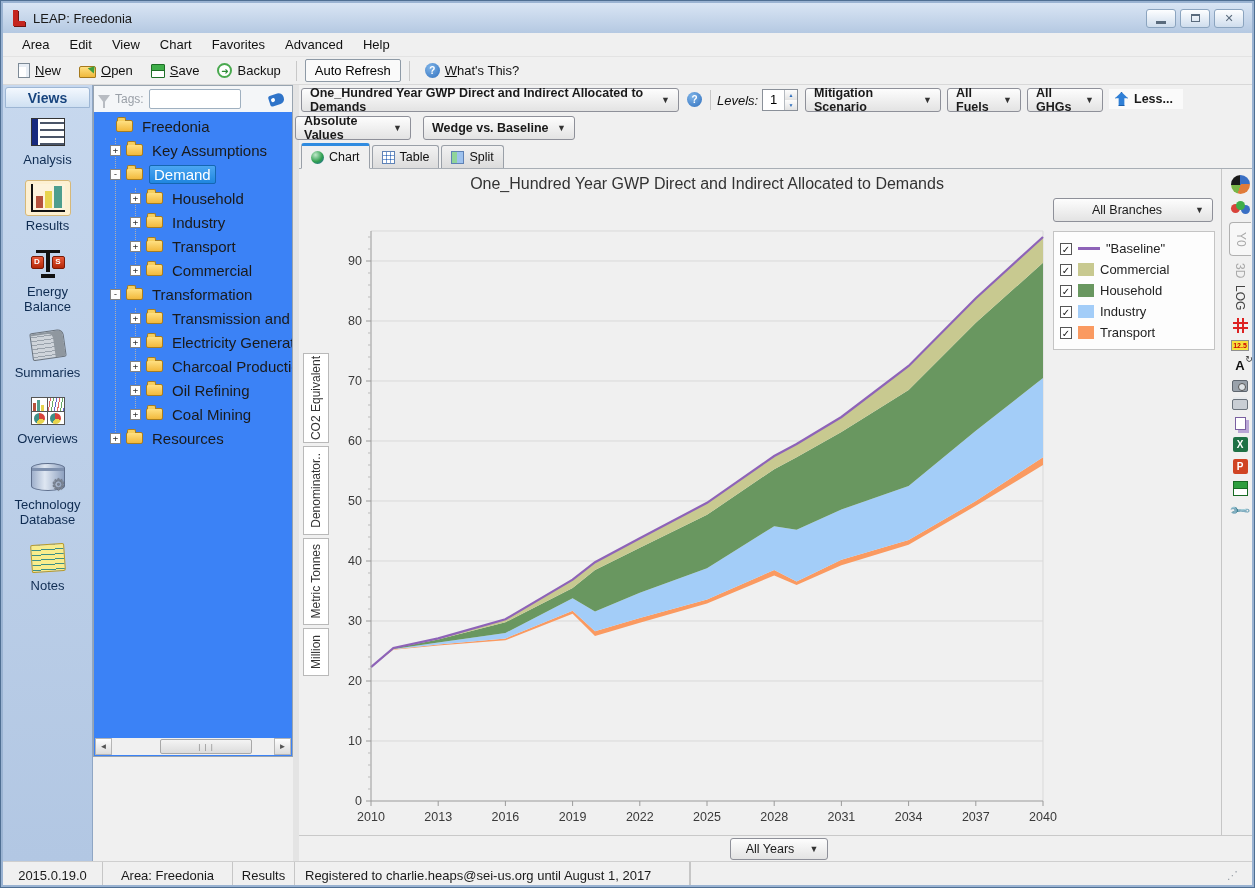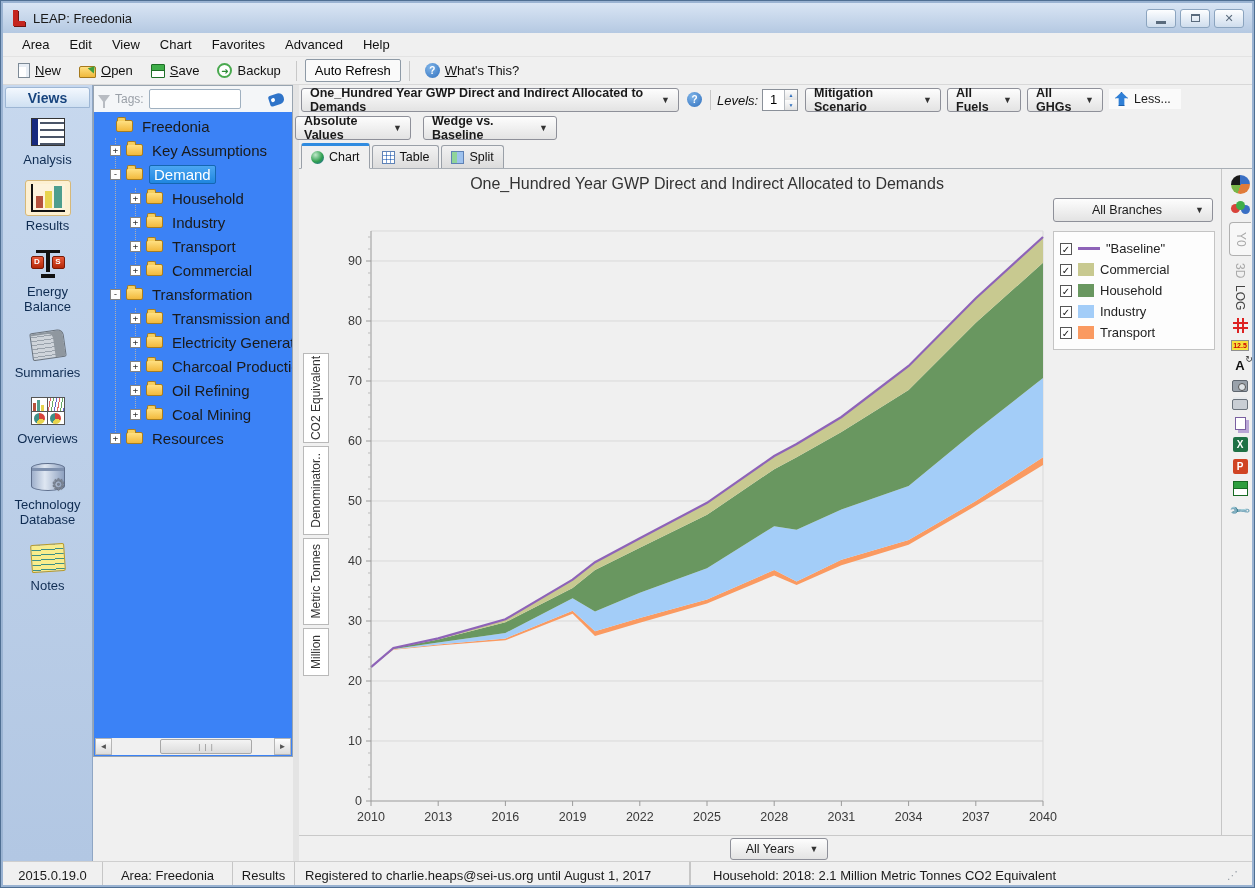--- a/index.html
+++ b/index.html
@@ -86,21 +86,21 @@
   .splitter { left:290px; top:82px; width:6px; height:776px; background:#e4e4e4; }
 
   
   .ddbtn { position:absolute; height:24px; border:1px solid #8e9099; border-radius:3px; background:linear-gradient(#fdfdfd,#e3e3e3); display:flex; align-items:center; justify-content:space-between; padding:0 8px; font-size:12.5px; font-weight:bold; color:#1a1a1a; }
   .ddbtn .arrow { font-size:9px; color:#333; margin-left:8px; }
   .ctl-label { position:absolute; font-size:13px; color:#111; }
   .spin { position:absolute; width:36px; height:22px; border:1px solid #8a9099; background:#fff; display:flex; }
   .spin .val { flex:1; text-align:center; font-size:13px; line-height:20px; }
   .spin .arrows { width:13px; display:flex; flex-direction:column; border-left:1px solid #b5bac0; }
   .spin .arrows span { flex:1; font-size:5px; color:#2f6fbd; display:flex; align-items:center; justify-content:center; background:linear-gradient(#fdfdfd,#e3e3e3); }
-  .lessbtn { position:absolute; display:flex; align-items:center; gap:6px; font-size:12.5px; font-weight:normal; color:#1a1a1a; background:#fafafa; padding:3px 10px 3px 6px; }
+  .lessbtn { position:absolute; display:flex; align-items:center; gap:6px; font-size:12.5px; font-weight:bold; color:#1a1a1a; background:#fafafa; padding:3px 10px 3px 6px; }
   .uparrow { width:13px; height:14px; background:#2f7fd6; clip-path:polygon(50% 0,100% 45%,72% 45%,72% 100%,28% 100%,28% 45%,0 45%); box-shadow:0 0 0 1px #1d5ea8 inset; }
 
   
   .tabbar { position:absolute; left:296px; top:141px; width:959px; height:25px; border-bottom:1px solid #a8aeb5; display:flex; align-items:flex-end; padding-left:2px; }
   .tab { height:23px; display:flex; align-items:center; gap:5px; padding:0 9px; border:1px solid #9aa0a8; border-bottom:none; border-radius:3px 3px 0 0; background:linear-gradient(#f2f2f2,#dcdcdc); margin-right:2px; font-size:12.5px; color:#111; }
   .tab.active { height:26px; background:#f0f0f0; border-top:3px solid #2f8be0; margin-bottom:-1px; border-bottom:1px solid #f0f0f0; }
   .ticon-chart{width:13px;height:13px;border-radius:50%;background:radial-gradient(circle at 35% 30%,#bfe8c8,#2f9e4f 55%,#1d5ea8);}
   .ticon-table{width:13px;height:13px;background:repeating-linear-gradient(#fff 0 3px,#7aa0d4 3px 4px),repeating-linear-gradient(90deg,#fff 0 3px,#7aa0d4 3px 4px);border:1px solid #5f82b5;background-blend-mode:multiply;}
   .ticon-split{width:13px;height:13px;border:1px solid #5f82b5;background:linear-gradient(90deg,#8fd49a 50%,#9ec2ee 50%);}
 
@@ -379,21 +379,21 @@
   </div>
   <div class="lessbtn" style="left:1106px;top:86px;">
     <span class="uparrow"></span>
       <span>Less...</span>
   </div>
 
   <div class="ddbtn" style="left:292px;top:113px;width:116px;">
     <span>Absolute Values</span>
       <span class="arrow">▼</span>
   </div>
-  <div class="ddbtn" style="left:420px;top:113px;width:134px;">
+  <div class="ddbtn" style="left:420px;top:113px;width:152px;">
     <span>Wedge vs. Baseline</span>
       <span class="arrow">▼</span>
   </div>
 
   <div class="tabbar">
 
   <span class="tab active">
         <span class="ticon icon-chart ticon-chart"></span>
         <span>Chart</span>
       </span>
@@ -582,18 +582,17 @@
         <span class="arrow">▼</span>
     </div>
   </div>
 
   <div class="abs statusbar">
     <span class="ssec s-version">2015.0.19.0</span>
     <span class="ssec s-area">Area: Freedonia</span>
     <span class="ssec s-view">Results</span>
     <span class="ssec s-reg">Registered to charlie.heaps@sei-us.org until August 1, 2017</span>
     <span class="ssec s-spacer">
-      <span>Household: 2018: 2.1 Million Metric Tonnes CO2 Equivalent</span>
       <span class="grip">⋰</span>
     </span>
   </div>
 
 </div>
 
 </body></html>

